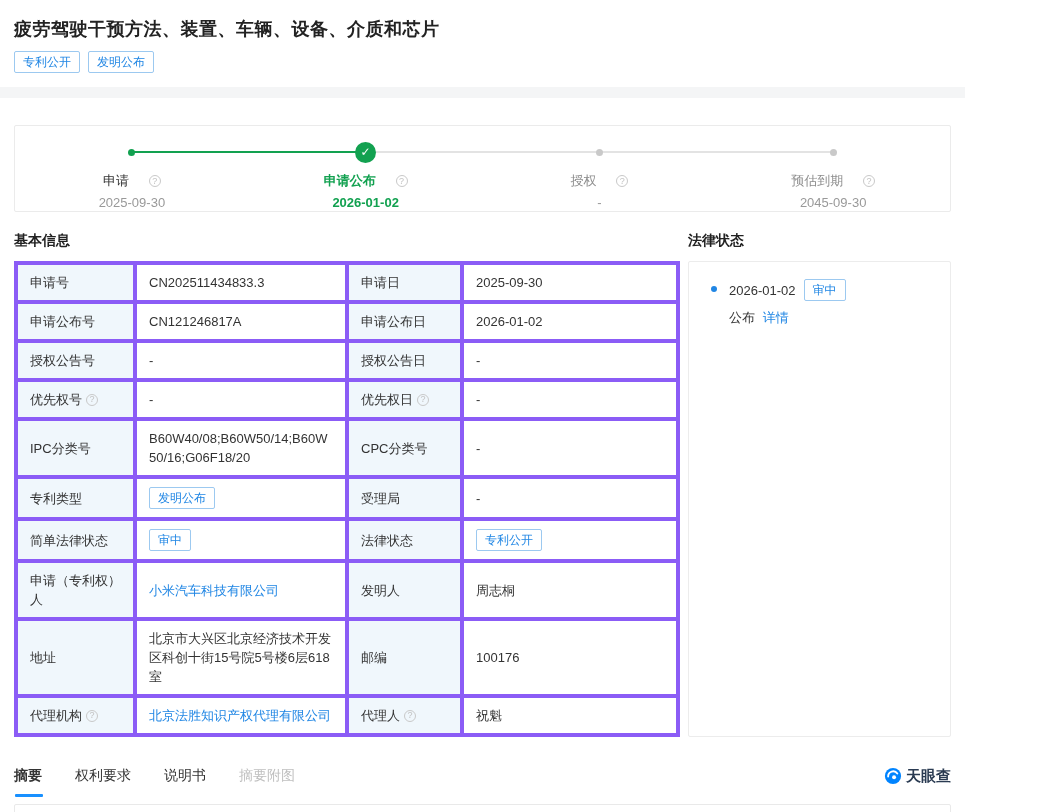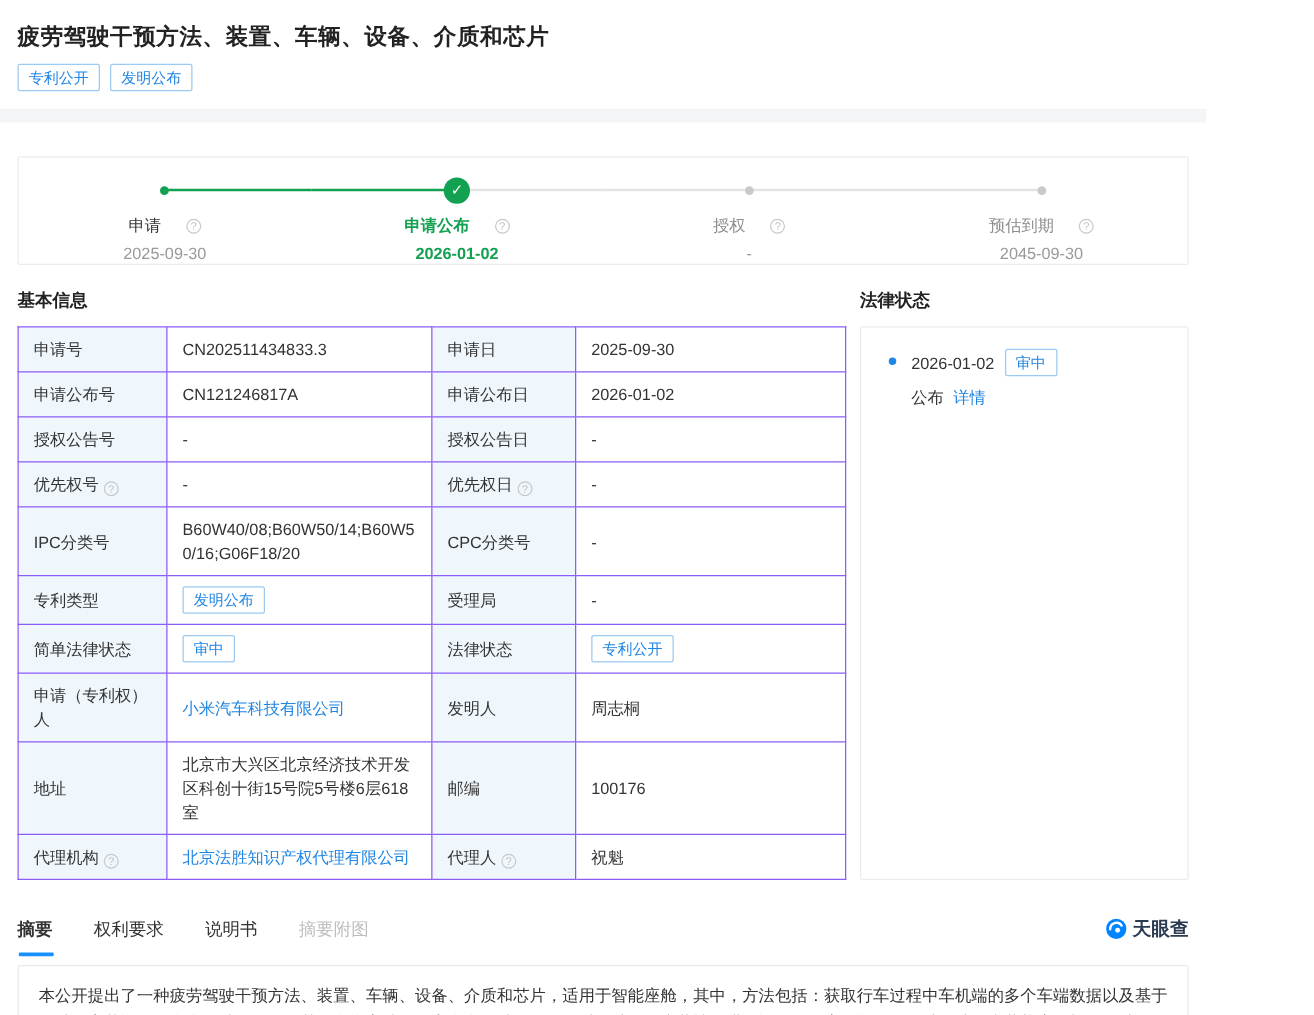--- a/index.html
+++ b/index.html
@@ -52,29 +52,29 @@
     color: #c2c2c2; font-size: 9px; font-weight: normal; line-height: 1;
   }
 
   
   .main-row { display: flex; padding: 20px 14px 0 14px; align-items: stretch; }
   .left-col { width: 662px; }
   .right-col { flex: 1; margin-left: 12px; display: flex; flex-direction: column; }
 
   table.info-table { margin-top: 11px; width: 662px; border-collapse: collapse; table-layout: fixed; }
   .info-table td {
-    border: 1px solid #8b5cf6; font-size: 13px; padding: 8px 12px; line-height: 19px;
+    border: 4px solid #8b5cf6; font-size: 13px; padding: 8px 12px; line-height: 19px;
     vertical-align: middle; color: #333; word-break: break-all;
   }
   .info-table td.lbl { background: #f0f7fc; color: #333; word-break: keep-all; }
   .info-table col.c-lbl1 { width: 119px; }
   .info-table col.c-val1 { width: 212px; }
   .info-table col.c-lbl2 { width: 115px; }
   .info-table col.c-val2 { width: 216px; }
-  .lbl-wrap { display: flex; align-items: flex-end; gap: 4px; }
+  .lbl-wrap { display: flex; align-items: center; gap: 4px; }
   a.blue-link { color: #2086e4; text-decoration: none; cursor: pointer; }
 
   .legal-box { margin-top: 11px; border: 1px solid #ececec; border-radius: 2px; flex: 1; padding: 17px 14px; }
   .legal-entry { display: flex; align-items: flex-start; }
   .legal-bullet { width: 6px; height: 6px; border-radius: 50%; background: #2086e4; margin: 7px 12px 0 8px; flex: none; }
   .legal-line1 { display: flex; align-items: center; gap: 8px; font-size: 13px; color: #333; }
   .legal-line2 { margin-top: 8px; font-size: 13px; color: #333; }
   .legal-line2 a { margin-left: 4px; }
 
   

